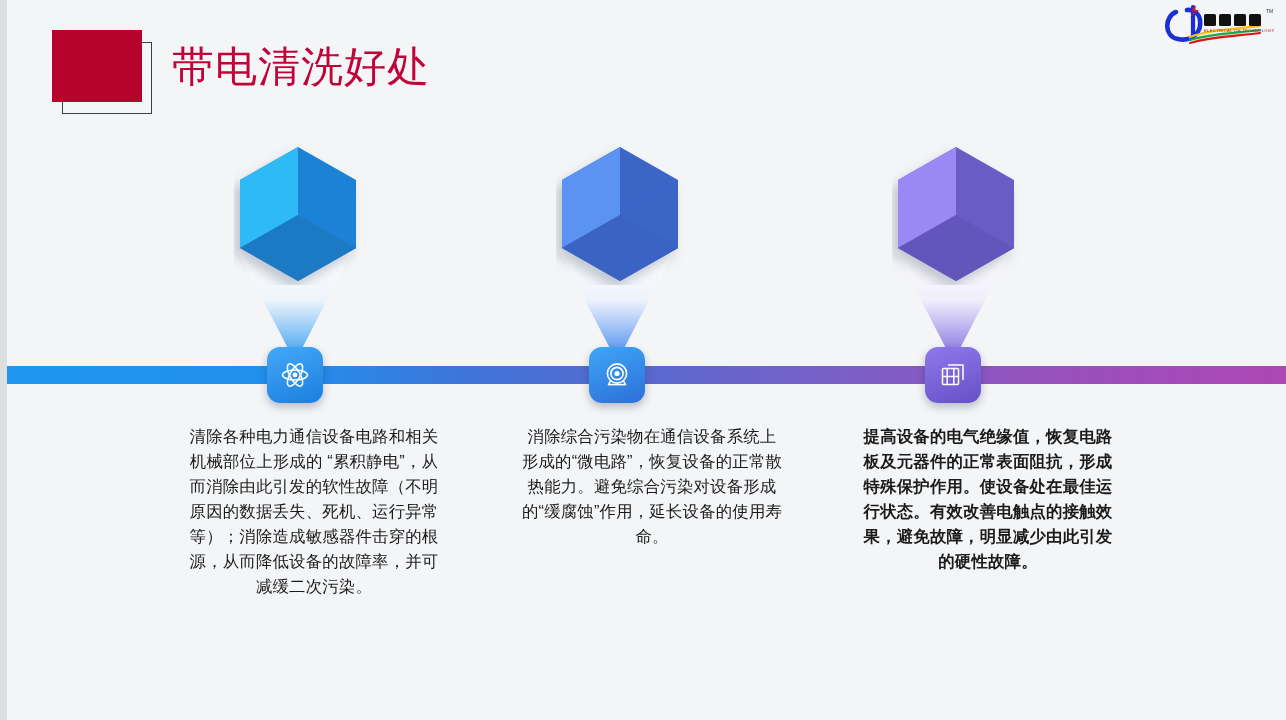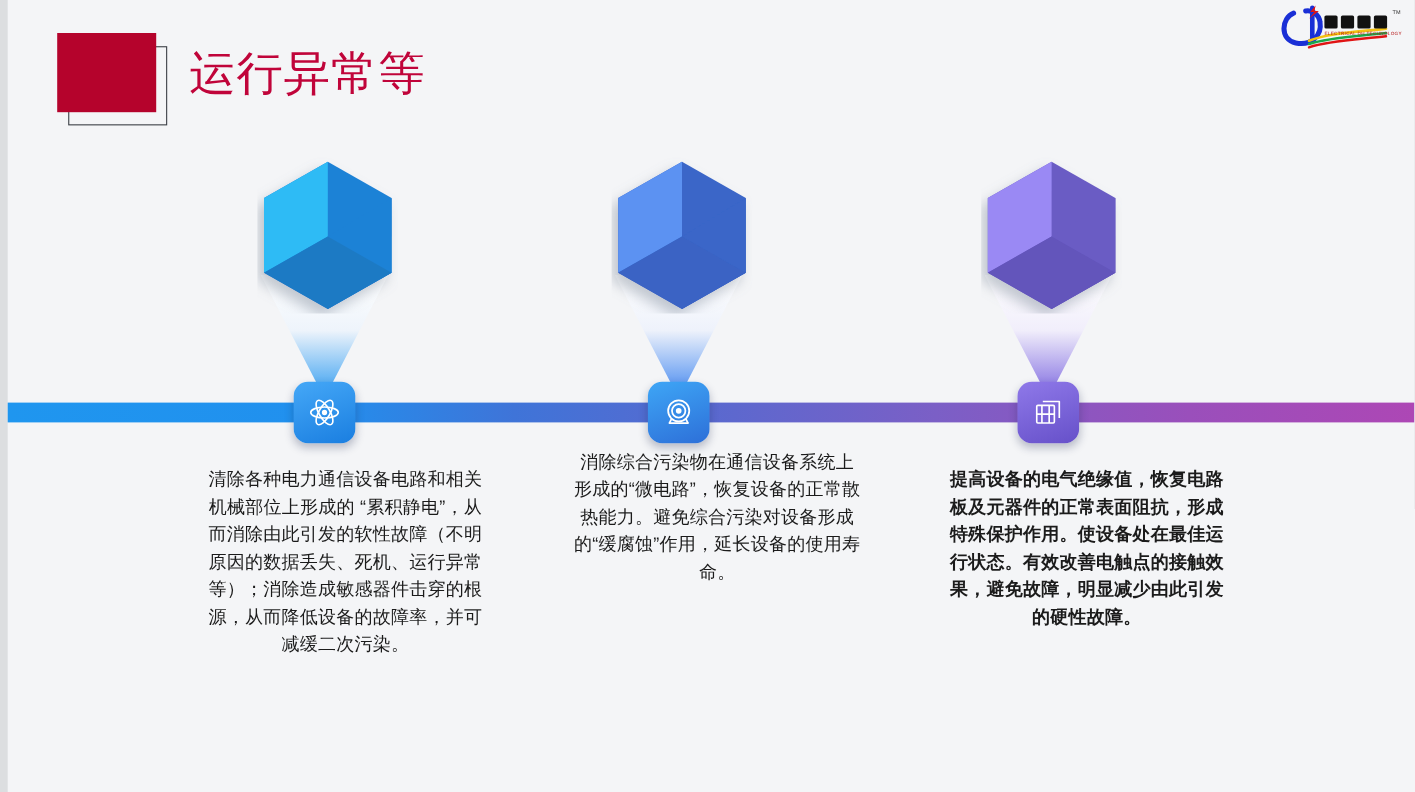--- a/index.html
+++ b/index.html
@@ -112,21 +112,21 @@
 </head>
 <body>
 
 <div id="slide">
 
   <div class="left-edge"></div>
 
   <div class="title-block">
     <div class="title-outline"></div>
     <div class="title-fill"></div>
-    <div class="title-text">运行异常等</div>
+    <div class="title-text">带电清洗好处</div>
   </div>
 
   <div class="logo">
     <svg width="118" height="46" viewBox="0 0 118 46">
 
       <path d="M16 10 C5 14, 3 34, 18 37 C32 40, 42 30, 40 18 C39 11, 33 7, 27 8" fill="none" stroke="#1a2fd6" stroke-width="4.6" stroke-linecap="round"></path>
       <path d="M33 5 L33 34" fill="none" stroke="#1a2fd6" stroke-width="4.2" stroke-linecap="round"></path>
 
       <path d="M36 3 L31 9 L35 9 L30 15 L39 8 L35 8 Z" fill="#e01414"></path>
 
@@ -230,21 +230,21 @@
           <circle cx="15" cy="13.5" r="9.6"></circle>
           <circle cx="15" cy="13.5" r="6.1"></circle>
           <path d="M8.4 21 L6.3 25.2"></path>
           <path d="M21.6 21 L23.7 25.2"></path>
           <path d="M6.3 24.6 L23.7 24.6"></path>
         </g>
         <circle cx="15" cy="13.5" r="2.6" fill="#ffffff"></circle>
       </svg>
     </div>
 
-    <div class="caption" style="left:521px; top:408px;">消除综合污染物在通信设备系统上形成的“微电路”，恢复设备的正常散热能力。避免综合污染对设备形成的“缓腐蚀”作用，延长设备的使用寿命。</div>
+    <div class="caption" style="left:521px; top:424px;">消除综合污染物在通信设备系统上形成的“微电路”，恢复设备的正常散热能力。避免综合污染对设备形成的“缓腐蚀”作用，延长设备的使用寿命。</div>
   </div>
 
   <div class="milestone">
 
     <div class="funnel" style="left:895px; top:250px;">
       <svg width="116" height="112" viewBox="0 0 116 112">
         <defs>
           <linearGradient id="fun3" x1="0" y1="0" x2="0" y2="1">
             <stop offset="0%" stop-color="#ffffff"></stop>
             <stop offset="45%" stop-color="#f1eefb"></stop>

